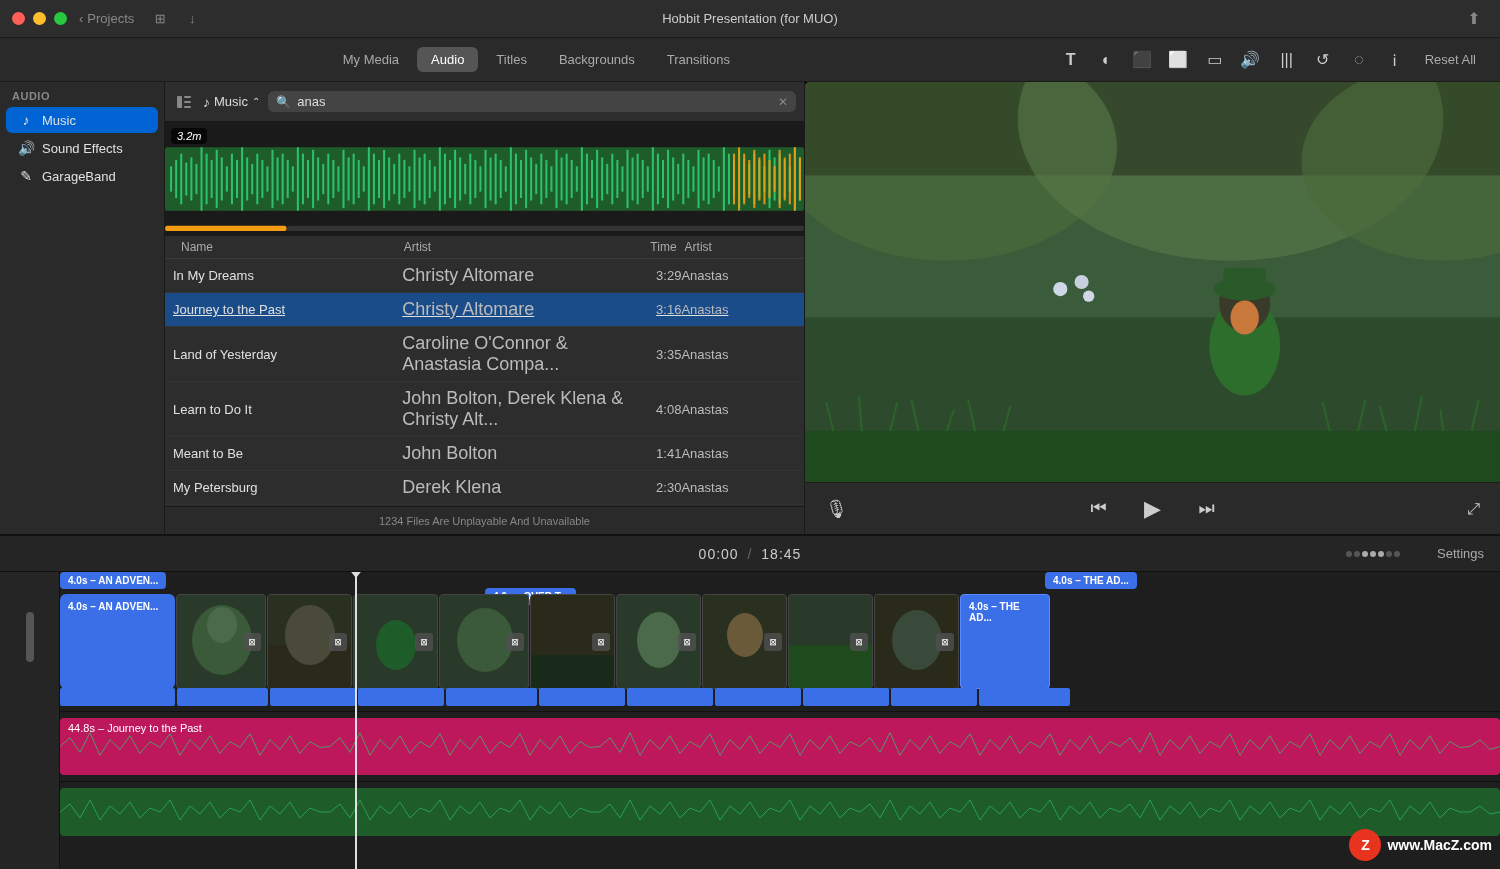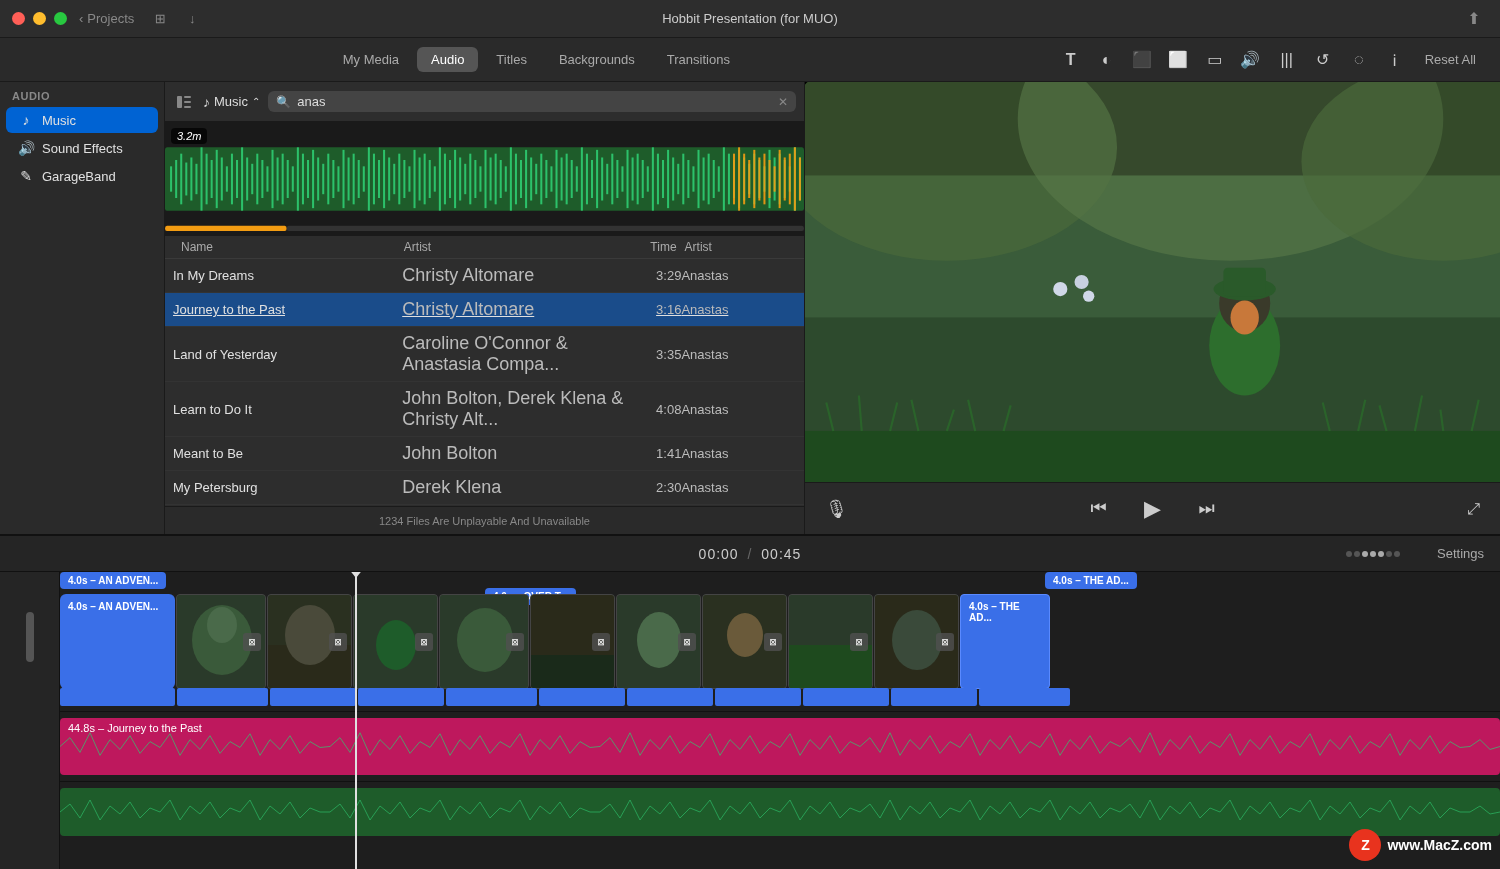--- a/index.html
+++ b/index.html
@@ -785,21 +785,21 @@
     </div>
   </div>
 </div>
 
 <div style="position: relative; height: 380px; background: #1e1e1e; border-top: 2px solid #111;">
 
   <div class="timeline-header">
     <div class="timecode">
       <span>00:00</span>
       <span class="timecode-sep">/</span>
-      <span>00:45</span>
+      <span>18:45</span>
     </div>
     <div class="zoom-controls">
       <div class="zoom-dot"></div>
       <div class="zoom-dot"></div>
       <div class="zoom-dot active"></div>
       <div class="zoom-dot active"></div>
       <div class="zoom-dot active"></div>
       <div class="zoom-dot"></div>
       <div class="zoom-dot"></div>
     </div>

